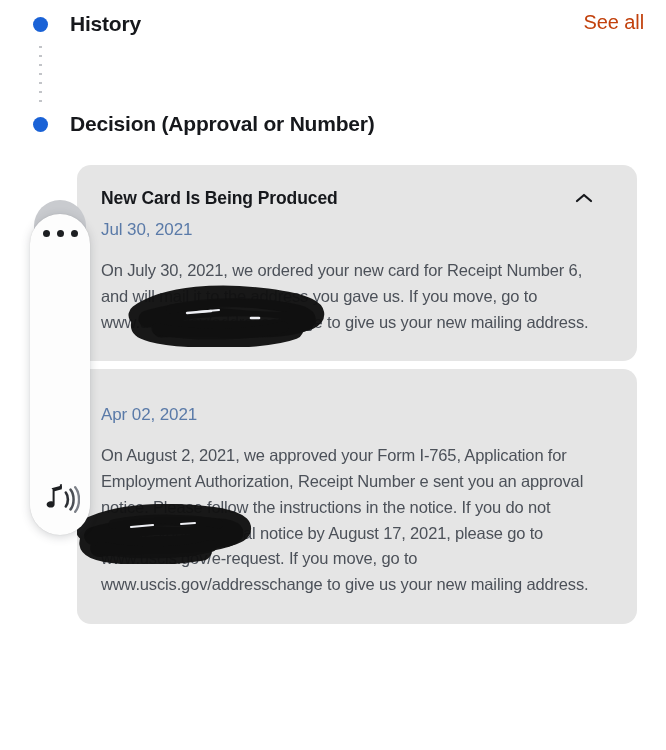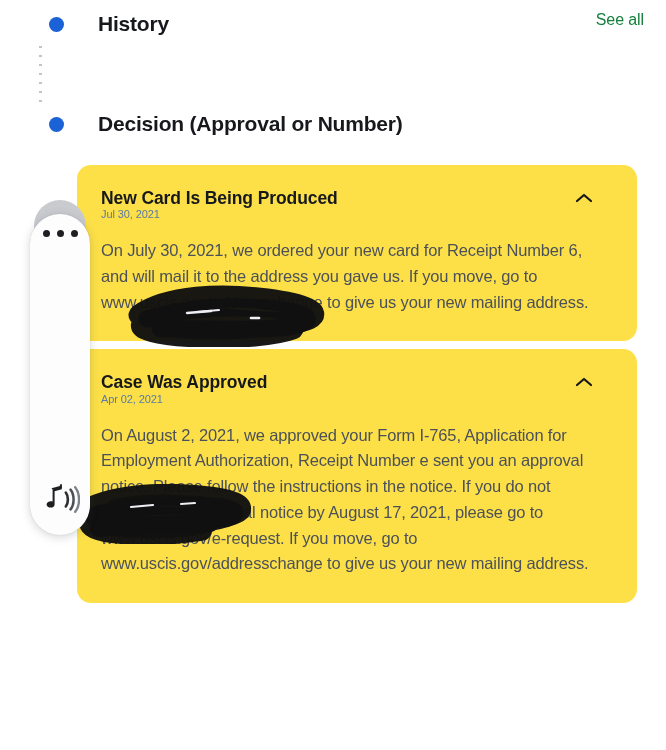--- a/index.html
+++ b/index.html
@@ -25,22 +25,21 @@
     position: absolute;
     left: 0; top: 0;
     width: 666px;
   }
 
   .tl-row {
     position: relative;
     display: flex;
     align-items: center;
     height: 48px;
-    padding-left: 42px;
-    margin-left: 16px;
+    padding-left: 30px;
   }
 
   .bullet {
     position: absolute;
     left: 33px;
     width: 15px;
     height: 15px;
     border-radius: 50%;
     background: #1a62d6;
   }
@@ -50,22 +49,22 @@
     font-size: 21px;
     font-weight: bold;
     color: #16181c;
     letter-spacing: -0.2px;
   }
 
   .see-all {
     position: absolute;
     right: 22px;
     top: 11px;
-    font-size: 16px;
-    color: #15803d;
+    font-size: 20px;
+    color: #c2410c;
     cursor: pointer;
     letter-spacing: -0.1px;
   }
 
   
   .tl-dots {
     position: absolute;
     left: 39px;
     top: 46px;
     width: 3px;
@@ -77,21 +76,21 @@
 
   
   .cards {
     position: absolute;
     left: 77px;
     top: 165px;
     width: 560px;
   }
 
   .card {
-    background: #fde047;
+    background: #e5e5e5;
     border-radius: 14px;
     padding: 24px 42px 26px 24px;
     position: relative;
   }
 
   .card + .card { margin-top: 8px; }
 
   .card-head {
     display: flex;
     align-items: flex-start;
@@ -110,22 +109,22 @@
     width: 22px;
     height: 14px;
     flex: 0 0 auto;
     margin-top: 2px;
     cursor: pointer;
     color: #16181c;
   }
   .chevron svg { display: block; }
 
   .card-date {
-    margin-top: 0;
-    font-size: 11px;
+    margin-top: 12px;
+    font-size: 17px;
     color: #5a7aa8;
     letter-spacing: -0.1px;
   }
 
   .card-body {
     margin-top: 18px;
     font-size: 16.5px;
     line-height: 1.56;
     color: #4c5159;
     letter-spacing: -0.15px;
@@ -250,28 +249,20 @@
           <g stroke="#eeeff4" stroke-linecap="round" fill="none">
             <path d="M60 28 L84 26" stroke-width="2.4"></path>
             <path d="M70 27 L92 25" stroke-width="2"></path>
             <path d="M124 33 L132 33" stroke-width="2.6"></path>
           </g>
         </svg>
       </span>
     </div>
 
     <div class="card">
-      <div class="card-head">
-        <div class="card-title">Case Was Approved</div>
-        <span class="chevron">
-          <svg viewBox="0 0 22 14" width="22" height="14" aria-hidden="true">
-            <path d="M4 10 L11 4 L18 10" fill="none" stroke="currentColor" stroke-width="2.2" stroke-linecap="round" stroke-linejoin="round"></path>
-          </svg>
-        </span>
-      </div>
       <div class="card-date">Apr 02, 2021</div>
       <div class="card-body">On August 2, 2021, we approved your Form I-765, Application for Employment Authorization, Receipt Number                                     e sent you an approval notice.  Please follow the instructions in the notice. If you do not receive your approval notice by August 17, 2021, please go to www.uscis.gov/e-request.  If you move, go to www.uscis.gov/addresschange  to give us your new mailing address.</div>
 
       <span class="scribble" id="scribble-2">
         <svg width="200" height="60" viewBox="0 0 200 60">
           <g fill="none" stroke="#111111" stroke-linecap="round" stroke-linejoin="round">
             <path d="M10 26 C38 10, 92 8, 136 14 C164 18, 172 26, 152 31
                      C128 37, 78 32, 44 32 C18 32, 6 38, 18 44
                      C34 51, 86 52, 124 46" stroke-width="22" opacity="0.97"></path>
             <path d="M16 32 C56 20, 114 20, 148 24 C164 27, 160 34, 132 38

